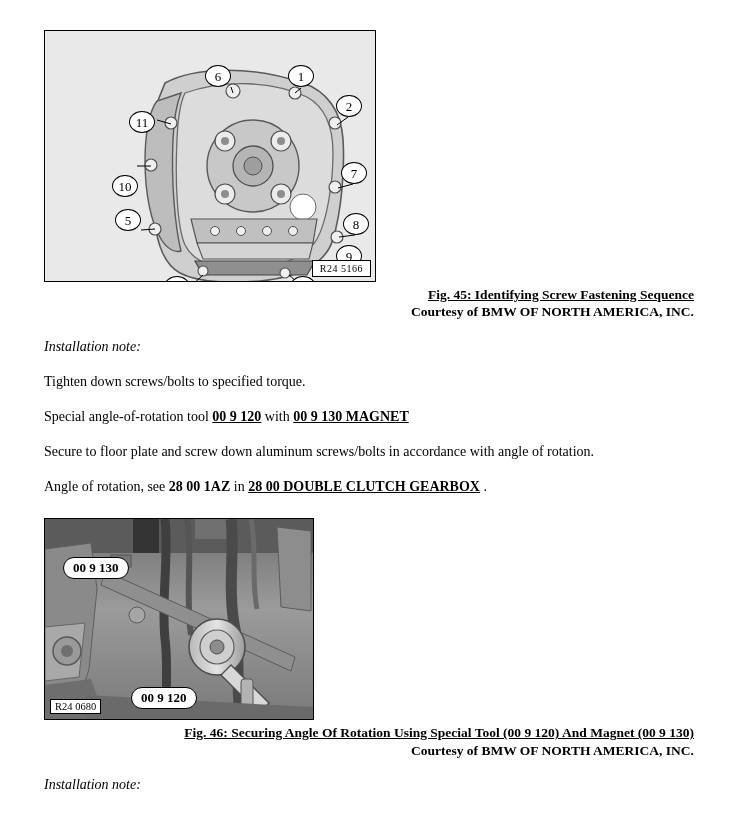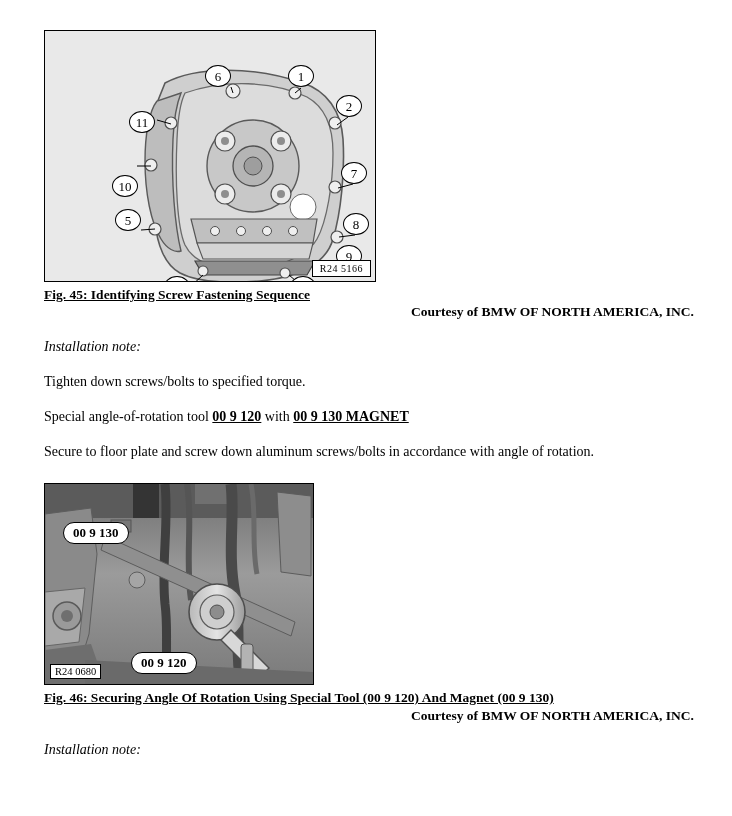--- a/index.html
+++ b/index.html
@@ -73,20 +73,21 @@
   .caption {
     font-family: "Liberation Serif", serif;
     font-weight: bold;
     font-size: 13.5px;
     line-height: 1.28;
     margin-top: 4px;
   }
   .caption .title {
     text-decoration: underline;
     display: block;
+    text-align: right;
   }
   .caption .courtesy {
     display: block;
     text-align: right;
   }
   .para {
     font-family: "Liberation Serif", serif;
     font-size: 14px;
     line-height: 1.3;
     margin-top: 17px;
@@ -225,20 +226,23 @@
     <div class="para italic">Installation note:</div>
 
     <div class="para">Tighten down screws/bolts to specified torque.</div>
 
     <div class="para">
       <span>Special angle-of-rotation tool </span><span class="bu">00 9 120</span><span> with </span><span class="bu">00 9 130 MAGNET</span>
     </div>
 
     <div class="para">Secure to floor plate and screw down aluminum screws/bolts in accordance with angle of rotation.</div>
 
+    <div class="para">
+      <span>Angle of rotation, see </span><span class="b">28 00 1AZ</span><span> in </span><span class="bu">28 00 DOUBLE CLUTCH GEARBOX</span><span> .</span>
+    </div>
 
     <div style="margin-top:22px;">
       <div class="fig46-box">
         <svg viewBox="0 0 268 200" width="268" height="200">
           <defs>
             <linearGradient id="bg46" x1="0" y1="0" x2="0" y2="1">
               <stop offset="0%" stop-color="#6f6f6f"></stop>
               <stop offset="45%" stop-color="#9b9b9b"></stop>
               <stop offset="100%" stop-color="#7a7a7a"></stop>
             </linearGradient>

